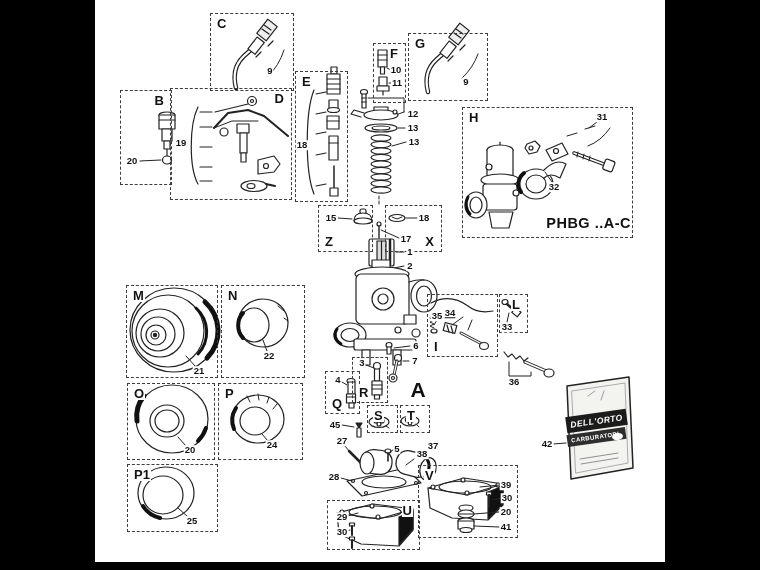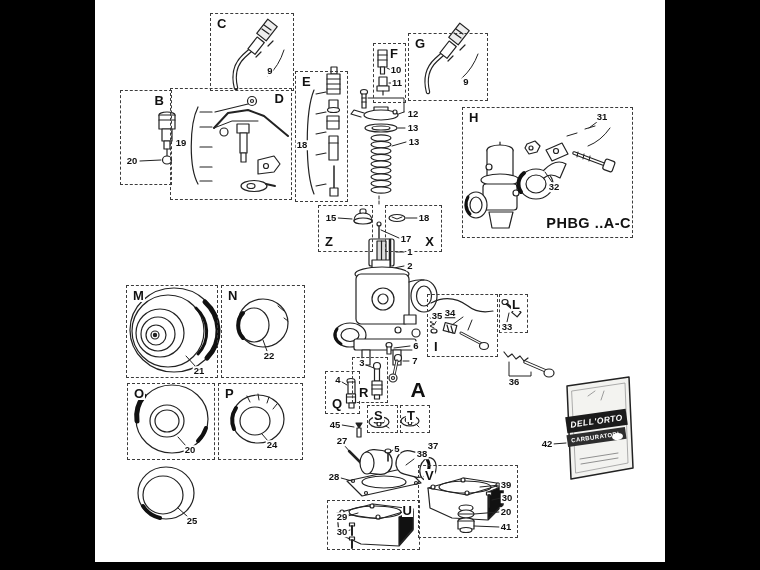--- a/index.html
+++ b/index.html
@@ -463,20 +463,23 @@
         <span class="box-letter pos-tl">M</span>
       </div>
       <div class="box" style="left: 221px; top: 285px; width: 84px; height: 93px;">
         <span class="box-letter pos-tl">N</span>
       </div>
       <div class="box" style="left: 127px; top: 383px; width: 88px; height: 77px;">
         <span class="box-letter pos-tl">O</span>
       </div>
       <div class="box" style="left: 218px; top: 383px; width: 85px; height: 77px;">
         <span class="box-letter pos-tl">P</span>
+      </div>
+      <div class="box" style="left: 127px; top: 464px; width: 91px; height: 68px;">
+        <span class="box-letter pos-tl">P1</span>
       </div>
       <div class="box" style="left: 325px; top: 371px; width: 35px; height: 43px;">
         <span class="box-letter pos-bl">Q</span>
       </div>
       <div class="box" style="left: 352px; top: 357px; width: 36px; height: 46px;">
         <span class="box-letter pos-bl">R</span>
       </div>
       <div class="box" style="left: 367px; top: 405px; width: 31px; height: 28px;">
         <span class="box-letter pos-tl">S</span>
       </div>

